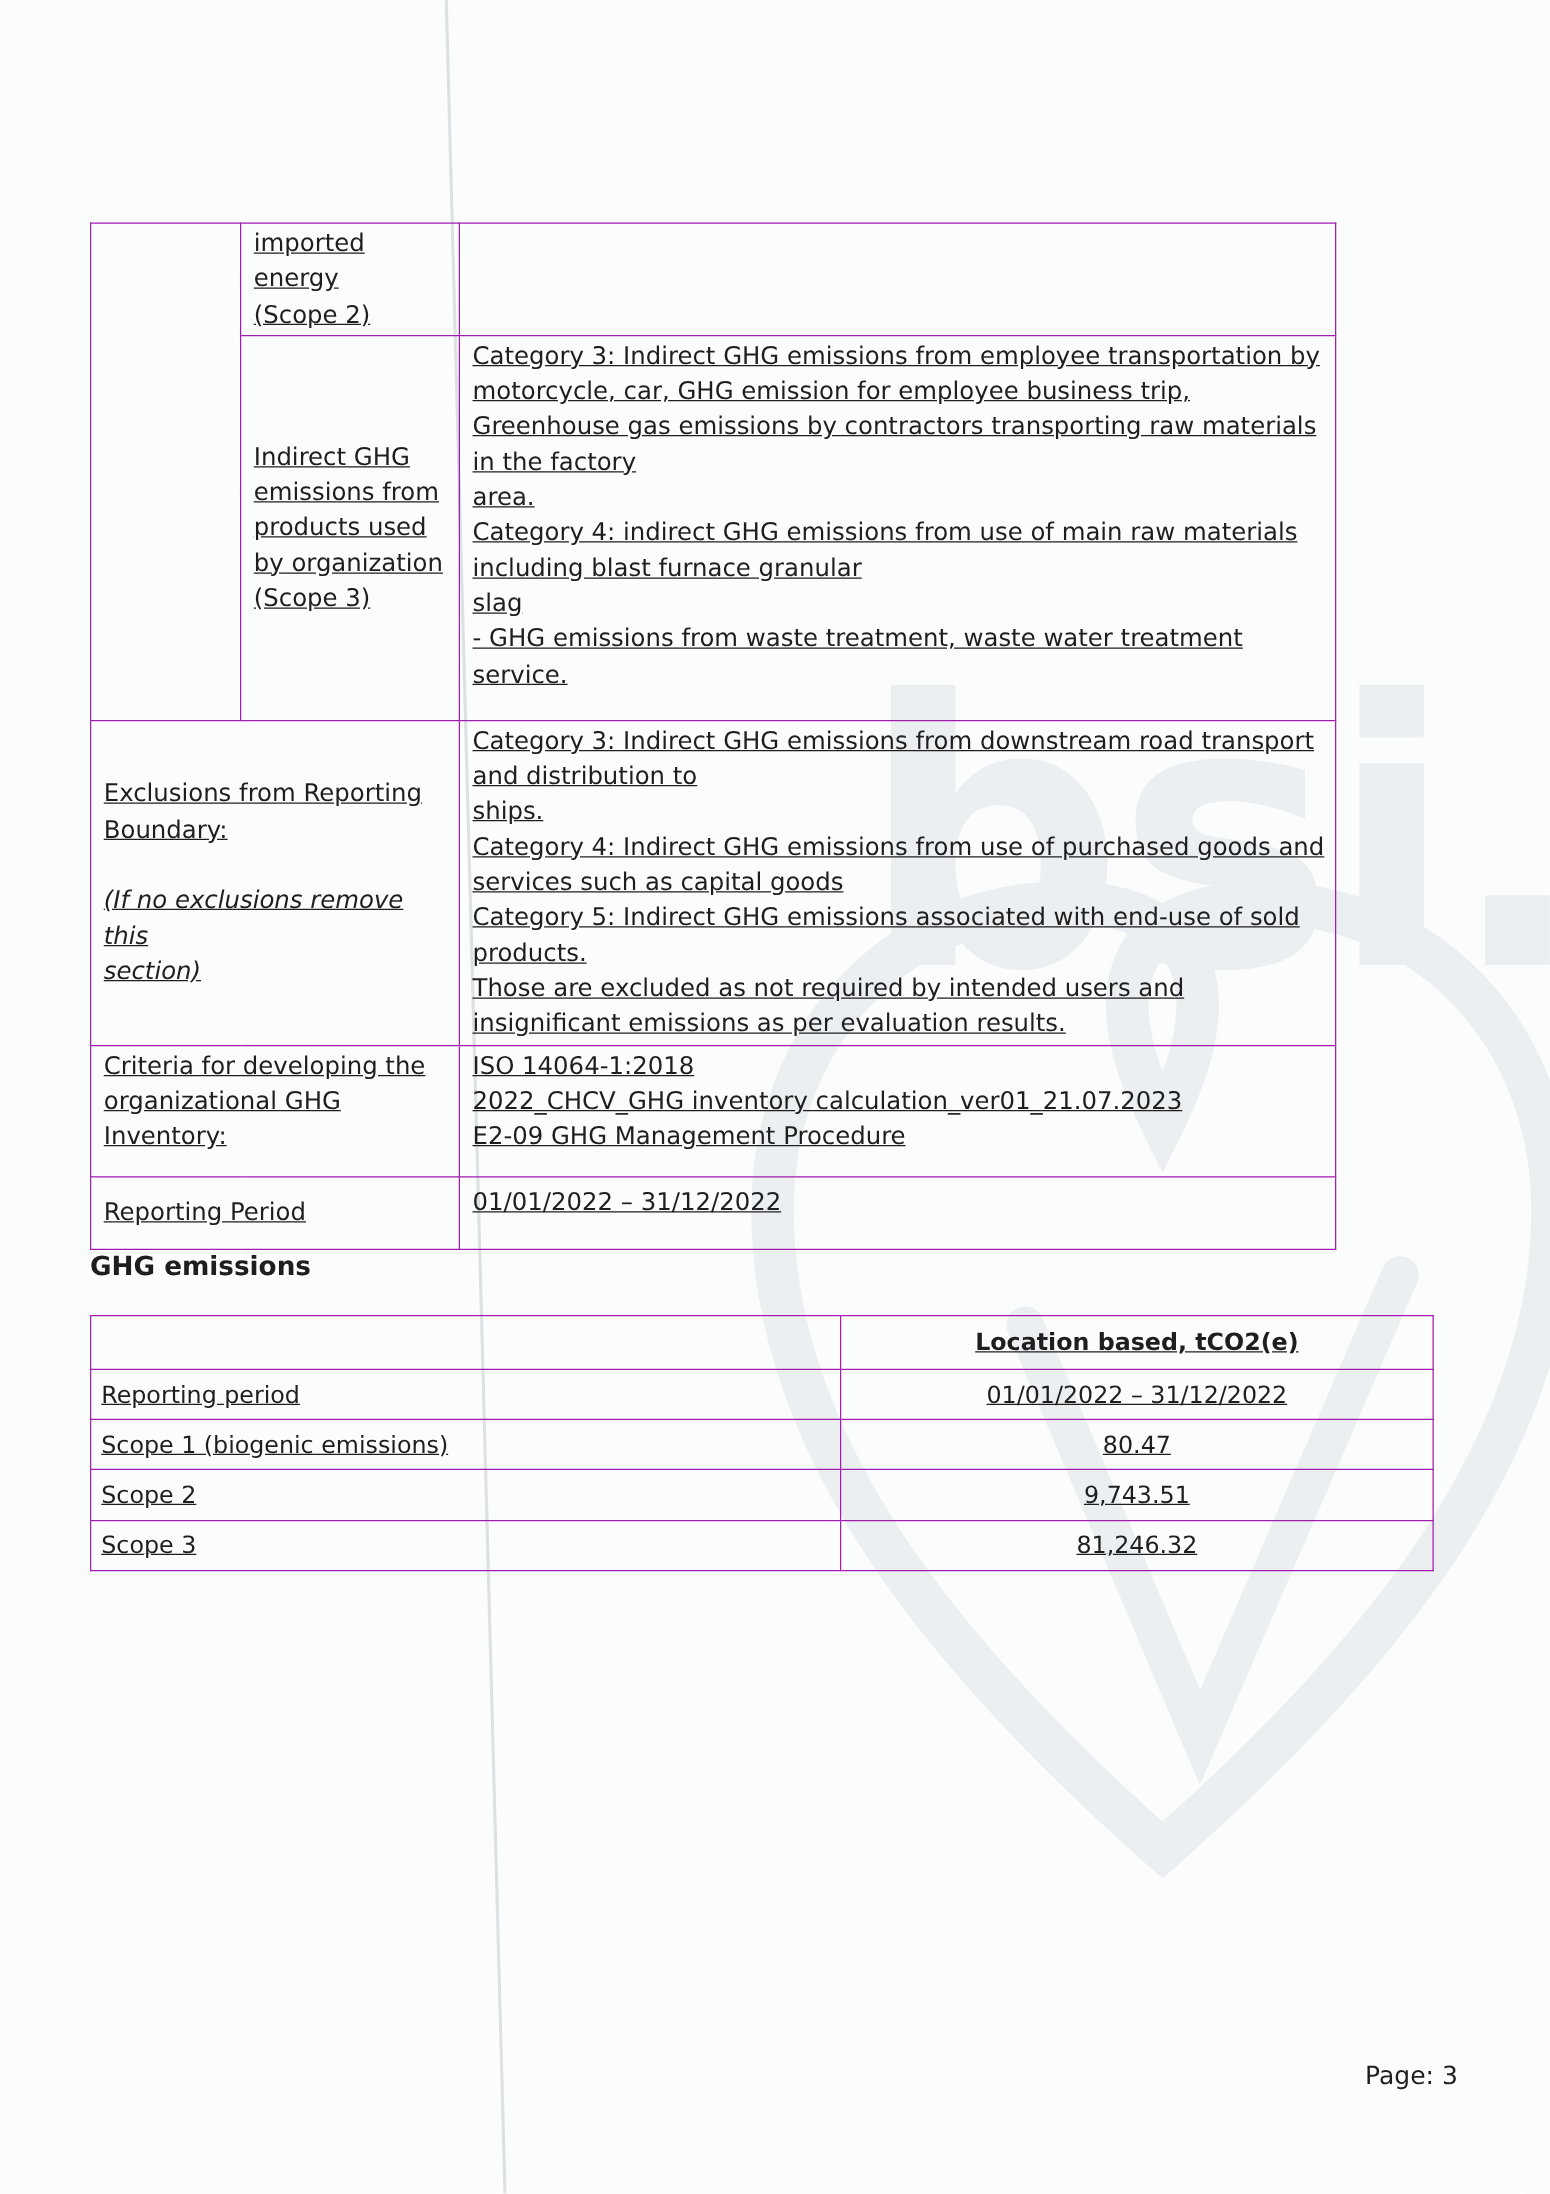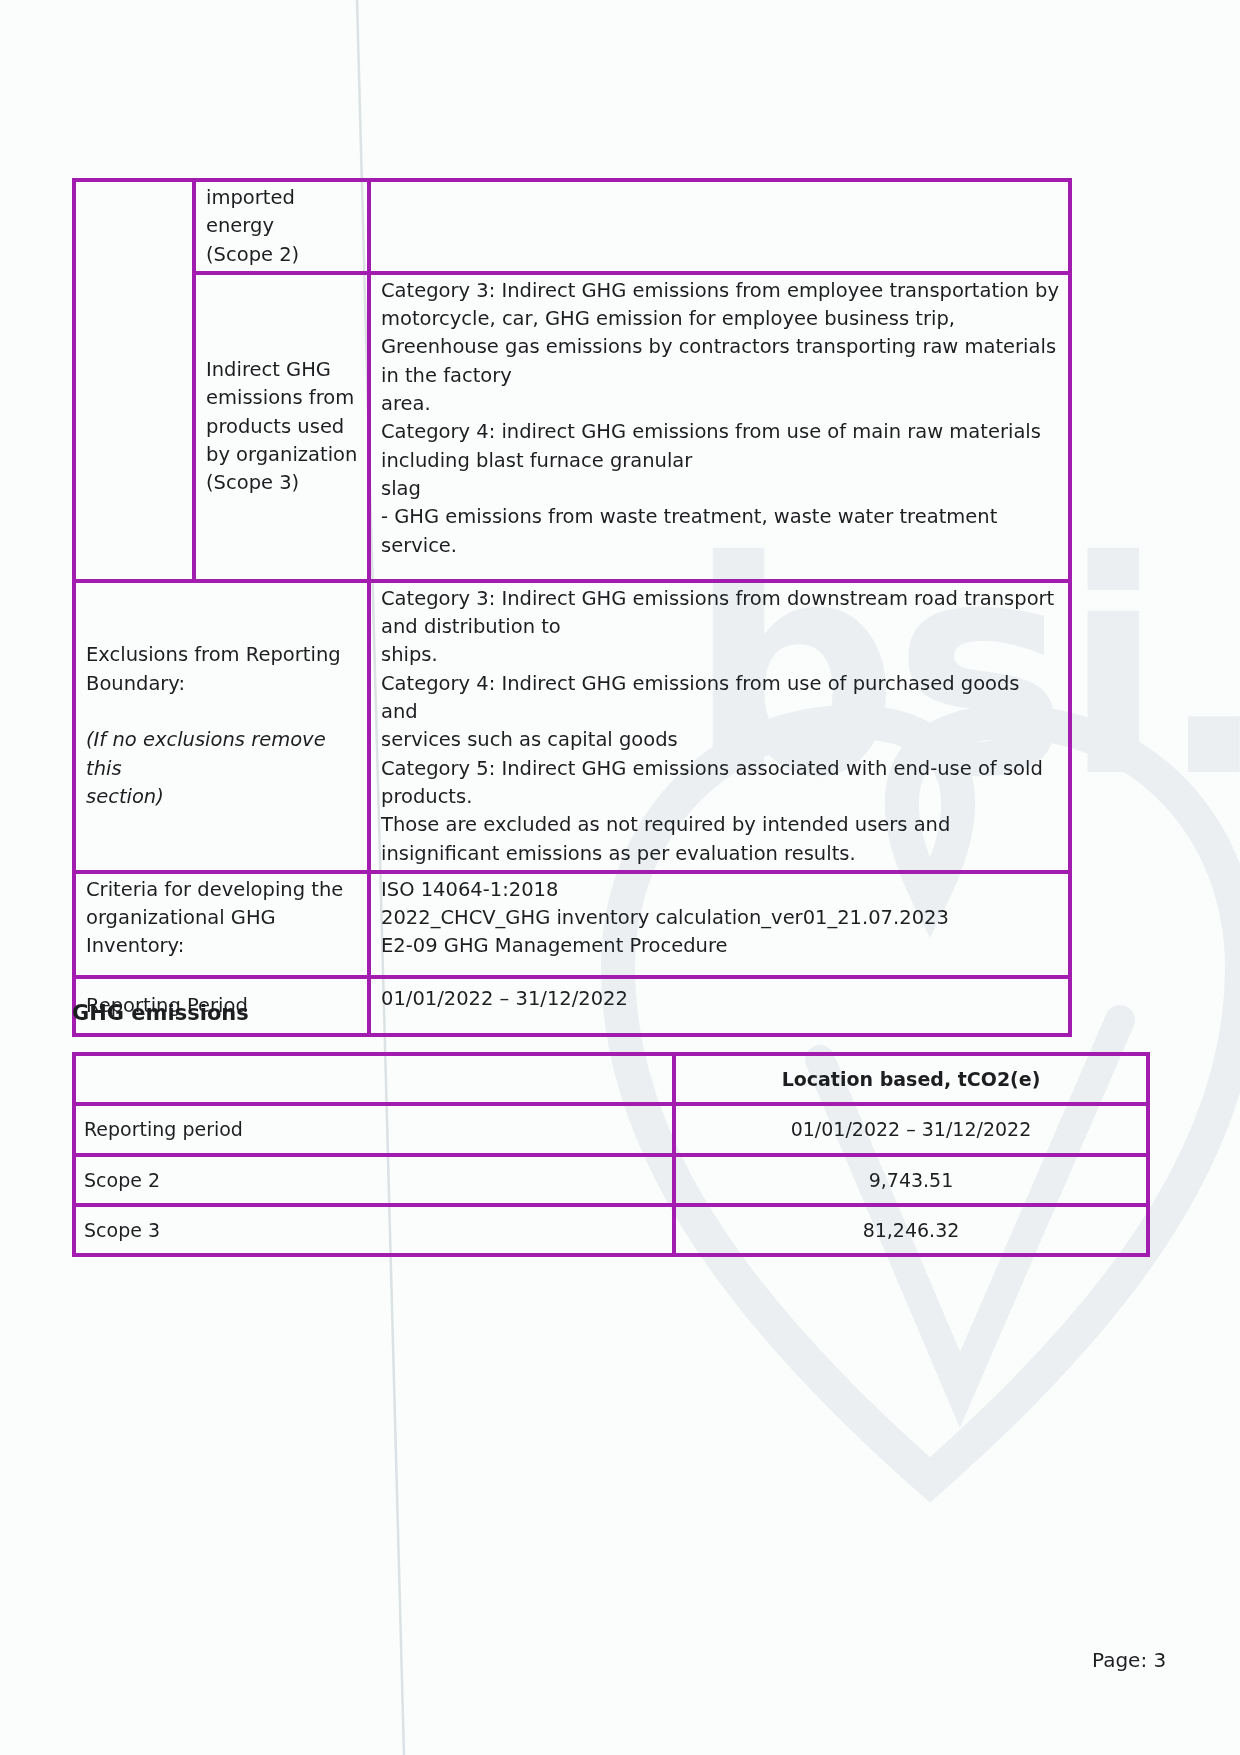--- a/index.html
+++ b/index.html
@@ -8,22 +8,22 @@
     width:1240px;height:1755px;
     background:#fbfdfd;
     font-family:"DejaVu Sans","Liberation Sans",sans-serif;
     color:#1d1e20;
     overflow:hidden;
   }
   
   #wm, #fold{position:absolute;left:0;top:0;z-index:0;}
   
   table{border-collapse:collapse;table-layout:fixed;position:absolute;z-index:2;background:transparent;}
-  td{border:4px solid #a21caf;padding:2px 8px 2px 10px;font-size:19px;line-height:28.3px;
-     white-space:pre-line;overflow:hidden;}
+  td{border:1px solid #a21caf;padding:2px 8px 2px 10px;font-size:19px;line-height:28.3px;
+     white-space:pre-line;overflow:hidden;text-decoration:underline;}
   .va-top{vertical-align:top;}
   .va-mid{vertical-align:middle;margin-left:24px;}
   .italic{font-style:italic;}
   .bold{font-weight:bold;}
   #boundary-table{left:72px;top:178px;width:996px;height:780px;}
   #boundary-table td{font-size:19.5px;}
   #emissions-table{left:72px;top:1052px;width:1074px;height:205px;}
   #emissions-table td{line-height:24px;padding:2px 8px;}
   .num{text-align:center;}
   #ghg-heading{
@@ -130,20 +130,24 @@
     <tbody>
         <tr style="height:31px;">
       <td class="va-mid"></td>
       <td class="va-mid num bold">Location based, tCO2(e)</td>
     </tr>
     <tr style="height:29px;">
       <td class="va-mid">Reporting period</td>
       <td class="va-mid num">01/01/2022 – 31/12/2022</td>
     </tr>
     <tr style="height:29px;">
+      <td class="va-mid">Scope 1 (biogenic emissions)</td>
+      <td class="va-mid num">80.47</td>
+    </tr>
+    <tr style="height:29px;">
       <td class="va-mid">Scope 2</td>
       <td class="va-mid num">9,743.51</td>
     </tr>
     <tr style="height:29px;">
       <td class="va-mid">Scope 3</td>
       <td class="va-mid num">81,246.32</td>
     </tr>
   </tbody>
     </table>
 

